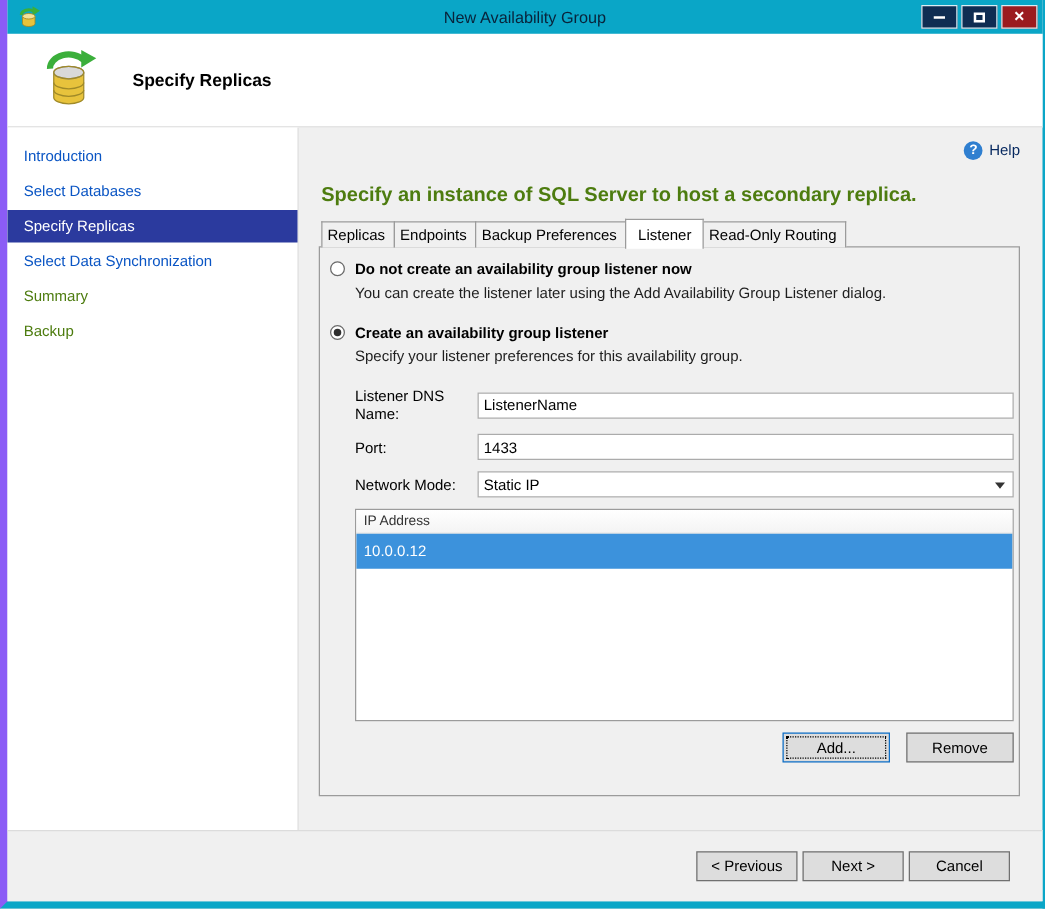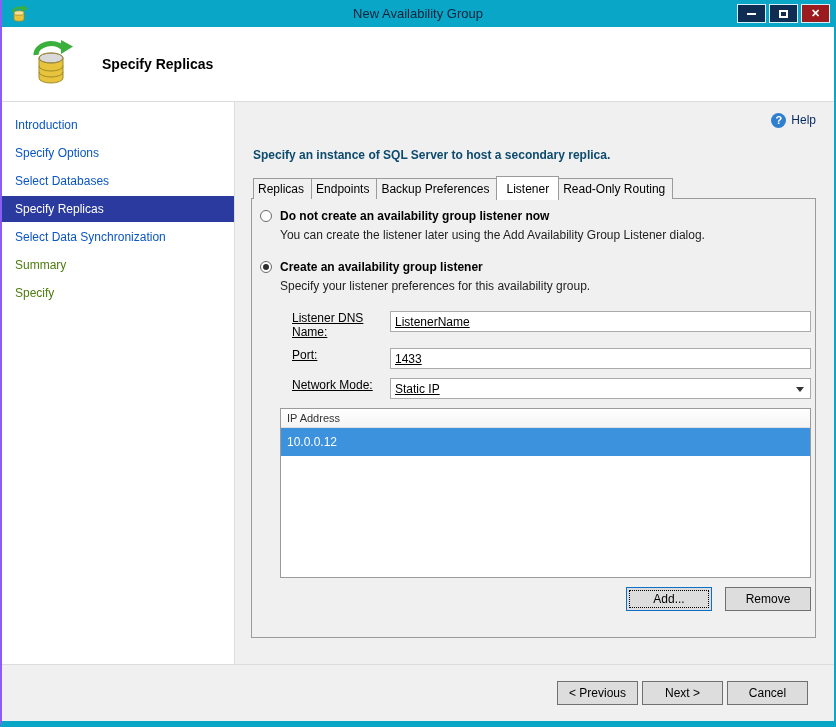--- a/index.html
+++ b/index.html
@@ -3,21 +3,21 @@
 <meta charset="utf-8">
 <style>
   * { box-sizing: border-box; margin: 0; padding: 0; }
   body {
     font-family: "Liberation Sans", sans-serif;
     background: #cfcfcf;
     -webkit-font-smoothing: antialiased;
   }
   .window {
     width: 836px; height: 727px;
-    border-left: 2px solid #8b5cf6;
+    border-left: 6px solid #8b5cf6;
     border-right: 2px solid #0aa6c7;
     border-bottom: 6px solid #0aa6c7;
     display: flex; flex-direction: column;
     background: #f0f0f0;
     position: relative;
   }
   
   .titlebar {
     height: 27px; background: #0aa6c7; flex: 0 0 27px;
     display: flex; align-items: center; position: relative;
@@ -56,21 +56,21 @@
   }
   .nav-item.active { background: #2b3a9e; color: #ffffff; cursor: default; }
   .nav-item.disabled { color: #4d7c0f; cursor: default; }
   .main { flex: 1 1 auto; padding: 8px 18px 0 16px; display: flex; flex-direction: column; }
   .help-row { display: flex; justify-content: flex-end; align-items: center; gap: 5px; height: 20px; }
   .help-icon {
     width: 15px; height: 15px; border-radius: 50%; background: #2f7fd0; color: #fff;
     font-size: 11px; font-weight: bold; display: flex; align-items: center; justify-content: center;
   }
   .help-label { font-size: 12px; color: #06285f; cursor: pointer; }
-  .instruction { font-size: 12px; font-weight: bold; margin: 18px 0 14px 2px; color: #0c4a6e; }
+  .instruction { font-size: 16px; font-weight: bold; margin: 18px 0 9px 2px; color: #4d7c0f; }
   
   .tabs { display: flex; align-items: flex-end; padding-left: 2px; position: relative; z-index: 2; }
   .tab {
     font-size: 12px; color: #000; background: #f0f0f0;
     border: 1px solid #9b9b9b; border-bottom: none;
     padding: 3px 7px 3px 4px; margin-right: -1px; cursor: pointer; white-space: nowrap;
   }
   .tab.active {
     background: #ffffff; padding: 5px 9px 4px 9px; margin-bottom: -1px;
     position: relative; z-index: 3;
@@ -87,21 +87,21 @@
     width: 12px; height: 12px; border: 1px solid #6a6a6a; border-radius: 50%;
     background: #fff; position: relative; flex: 0 0 12px;
   }
   .radio.checked::after {
     content: ""; position: absolute; left: 2px; top: 2px; right: 2px; bottom: 2px;
     border-radius: 50%; background: #2e2e2e;
   }
   .radio-label { font-size: 12px; font-weight: bold; color: #000; text-align: right; }
   .radio-desc { font-size: 12px; color: #1e1e1e; margin: 5px 0 18px 22px; }
   
-  .form-row { display: flex; margin: 0 2px 9px 34px; text-decoration: underline; }
+  .form-row { display: flex; align-items: center; margin: 0 2px 9px 22px; }
   .form-label { flex: 0 0 98px; font-size: 12px; color: #000; }
   .text-input {
     flex: 1 1 auto; height: 21px; border: 1px solid #ababab; background: #fff;
     font-family: "Liberation Sans", sans-serif; font-size: 12px; padding: 1px 4px; color: #000;
   }
   .combo {
     flex: 1 1 auto; height: 21px; border: 1px solid #ababab; background: #fff;
     display: flex; align-items: center; font-size: 12px; padding-left: 4px;
     position: relative; cursor: pointer;
   }
@@ -177,26 +177,25 @@
       <path d="M11 27 a12 5 0 0 0 24 0" fill="none" stroke="#a08a28"></path>
       <path d="M11 33 a12 5 0 0 0 24 0" fill="none" stroke="#a08a28"></path>
     </svg>
     <span class="header-title">Specify Replicas</span>
   </div>
 
   <div class="content">
 
     <div class="sidebar">
       <div class="nav-item">Introduction</div>
-      <div class="nav-item">Specify Options</div>
       <div class="nav-item">Select Databases</div>
       <div class="nav-item active">Specify Replicas</div>
       <div class="nav-item">Select Data Synchronization</div>
       <div class="nav-item disabled">Summary</div>
-      <div class="nav-item disabled">Specify</div>
+      <div class="nav-item disabled">Backup</div>
     </div>
 
     <div class="main">
       <div class="help-row">
         <span class="help-icon">?</span>
         <span class="help-label">Help</span>
       </div>
 
       <div class="instruction">Specify an instance of SQL Server to host a secondary replica.</div>
 

